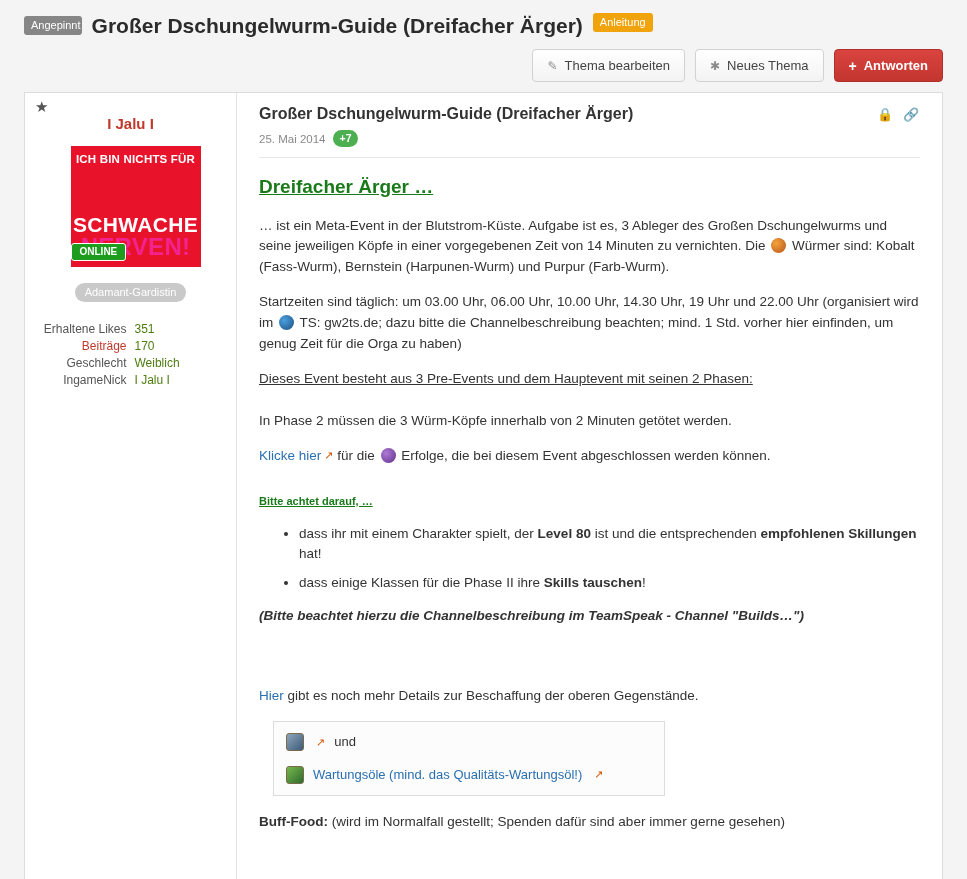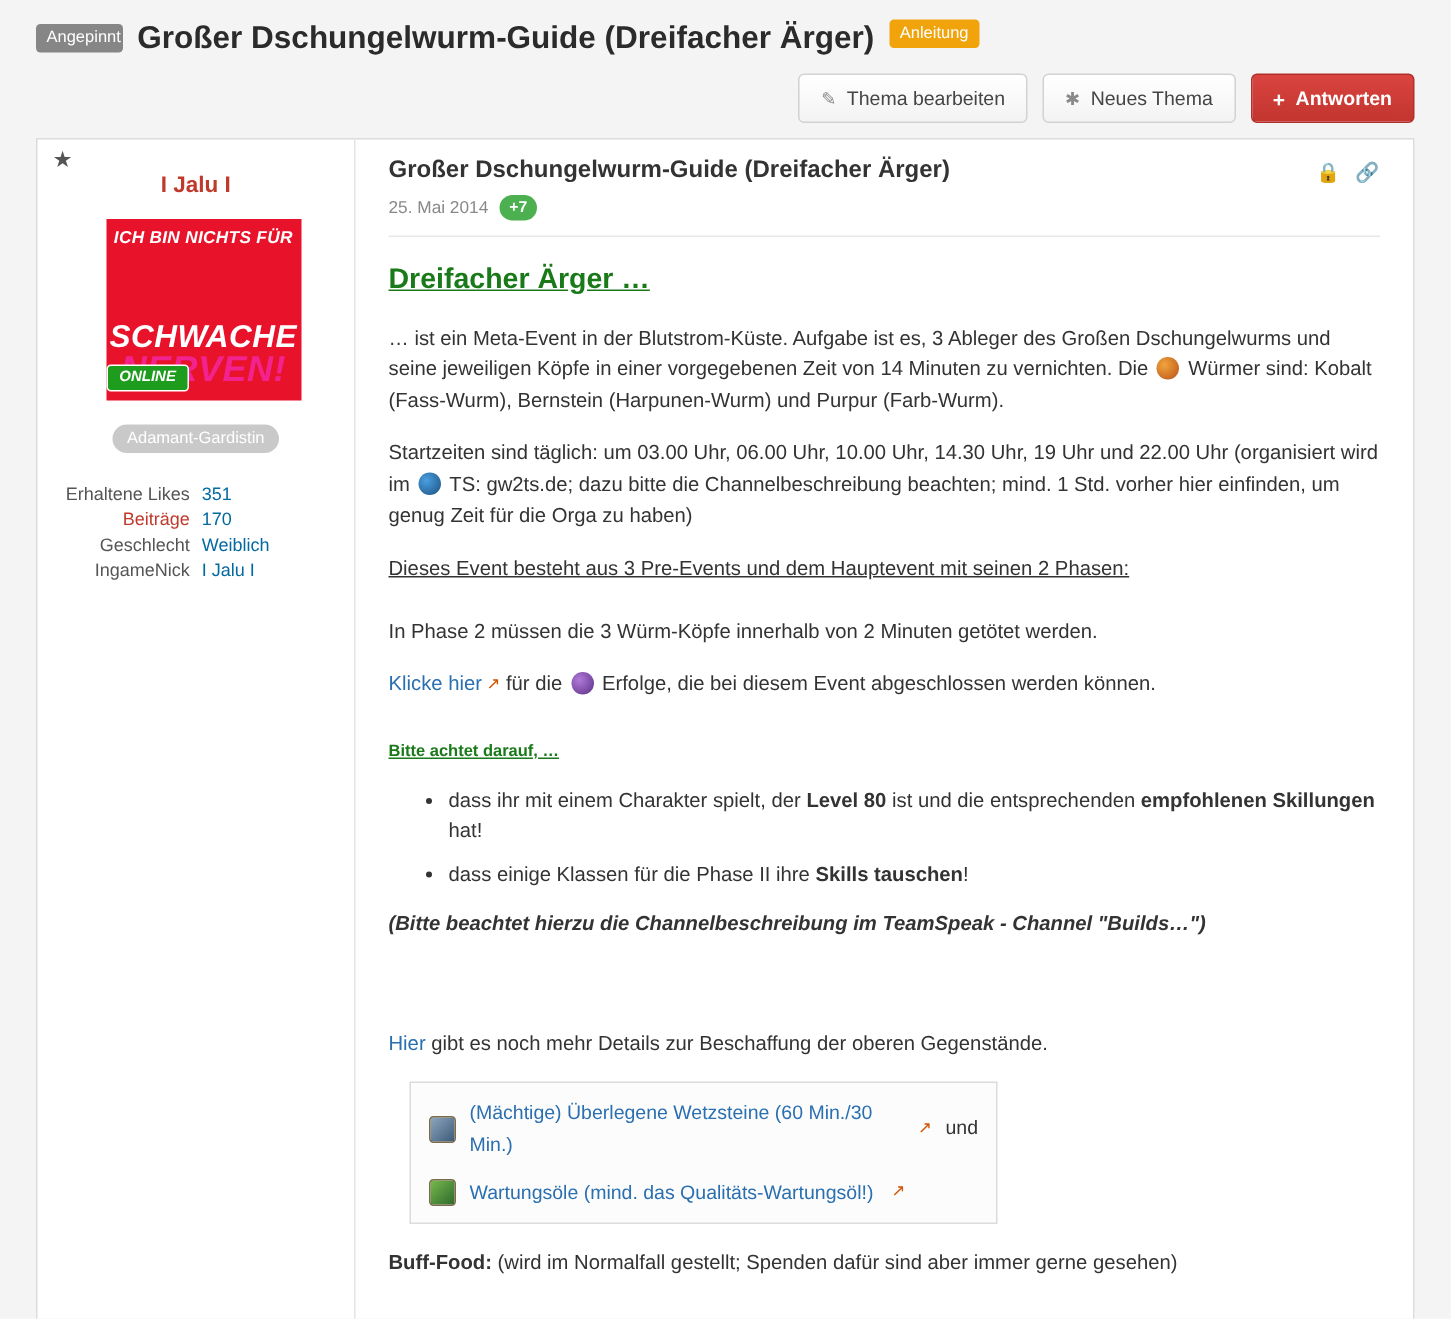--- a/index.html
+++ b/index.html
@@ -104,21 +104,20 @@
     margin-top: 12px;
     color: #c0392b;
     font-weight: bold;
     font-size: 15px;
   }
   .avatar-wrap {
     margin: 14px auto 0 auto;
     width: 120px;
     height: 121px;
     position: relative;
-    font-style: italic;
   }
   .avatar {
     width: 130px; height: 121px;
     background: #e8122b;
     display: flex;
     flex-direction: column;
     justify-content: center;
     align-items: center;
     overflow: hidden;
     line-height: 1.02;
@@ -156,21 +155,21 @@
   .stats {
     margin-top: 20px;
     font-size: 12px;
     color: #555;
     display: grid;
     grid-template-columns: 1fr 1fr;
     gap: 3px 8px;
     padding: 0 6px;
   }
   .stats .k { text-align: right; color: #555; }
-  .stats .v { text-align: left; color: #0369a1; }
+  .stats .v { text-align: left; color: #4d7c0f; }
   .stats .k.link { color: #c0392b; }
 
   
   .content {
     flex: 1 1 auto;
     padding: 12px 22px 0 22px;
     min-width: 0;
   }
   .content-head {
     display: flex;
@@ -382,21 +381,20 @@
         <div class="spacer"></div>
 
         <p>
           <a href="#" class="lnk">Hier</a>
           <span>gibt es noch mehr Details zur Beschaffung der oberen Gegenstände.</span>
         </p>
 
         <div class="itembox">
           <div class="item-row">
             <span class="item-ico ico-stone"></span>
-            <a href="#" class="lnk">(Mächtige) Überlegene Wetzsteine (60 Min./30 Min.)</a>
               <span class="ext">↗</span>
             <span>und</span>
           </div>
           <div class="item-row">
             <span class="item-ico ico-oil"></span>
             <a href="#" class="lnk">Wartungsöle (mind. das Qualitäts-Wartungsöl!)</a>
               <span class="ext">↗</span>
           </div>
         </div>
 

